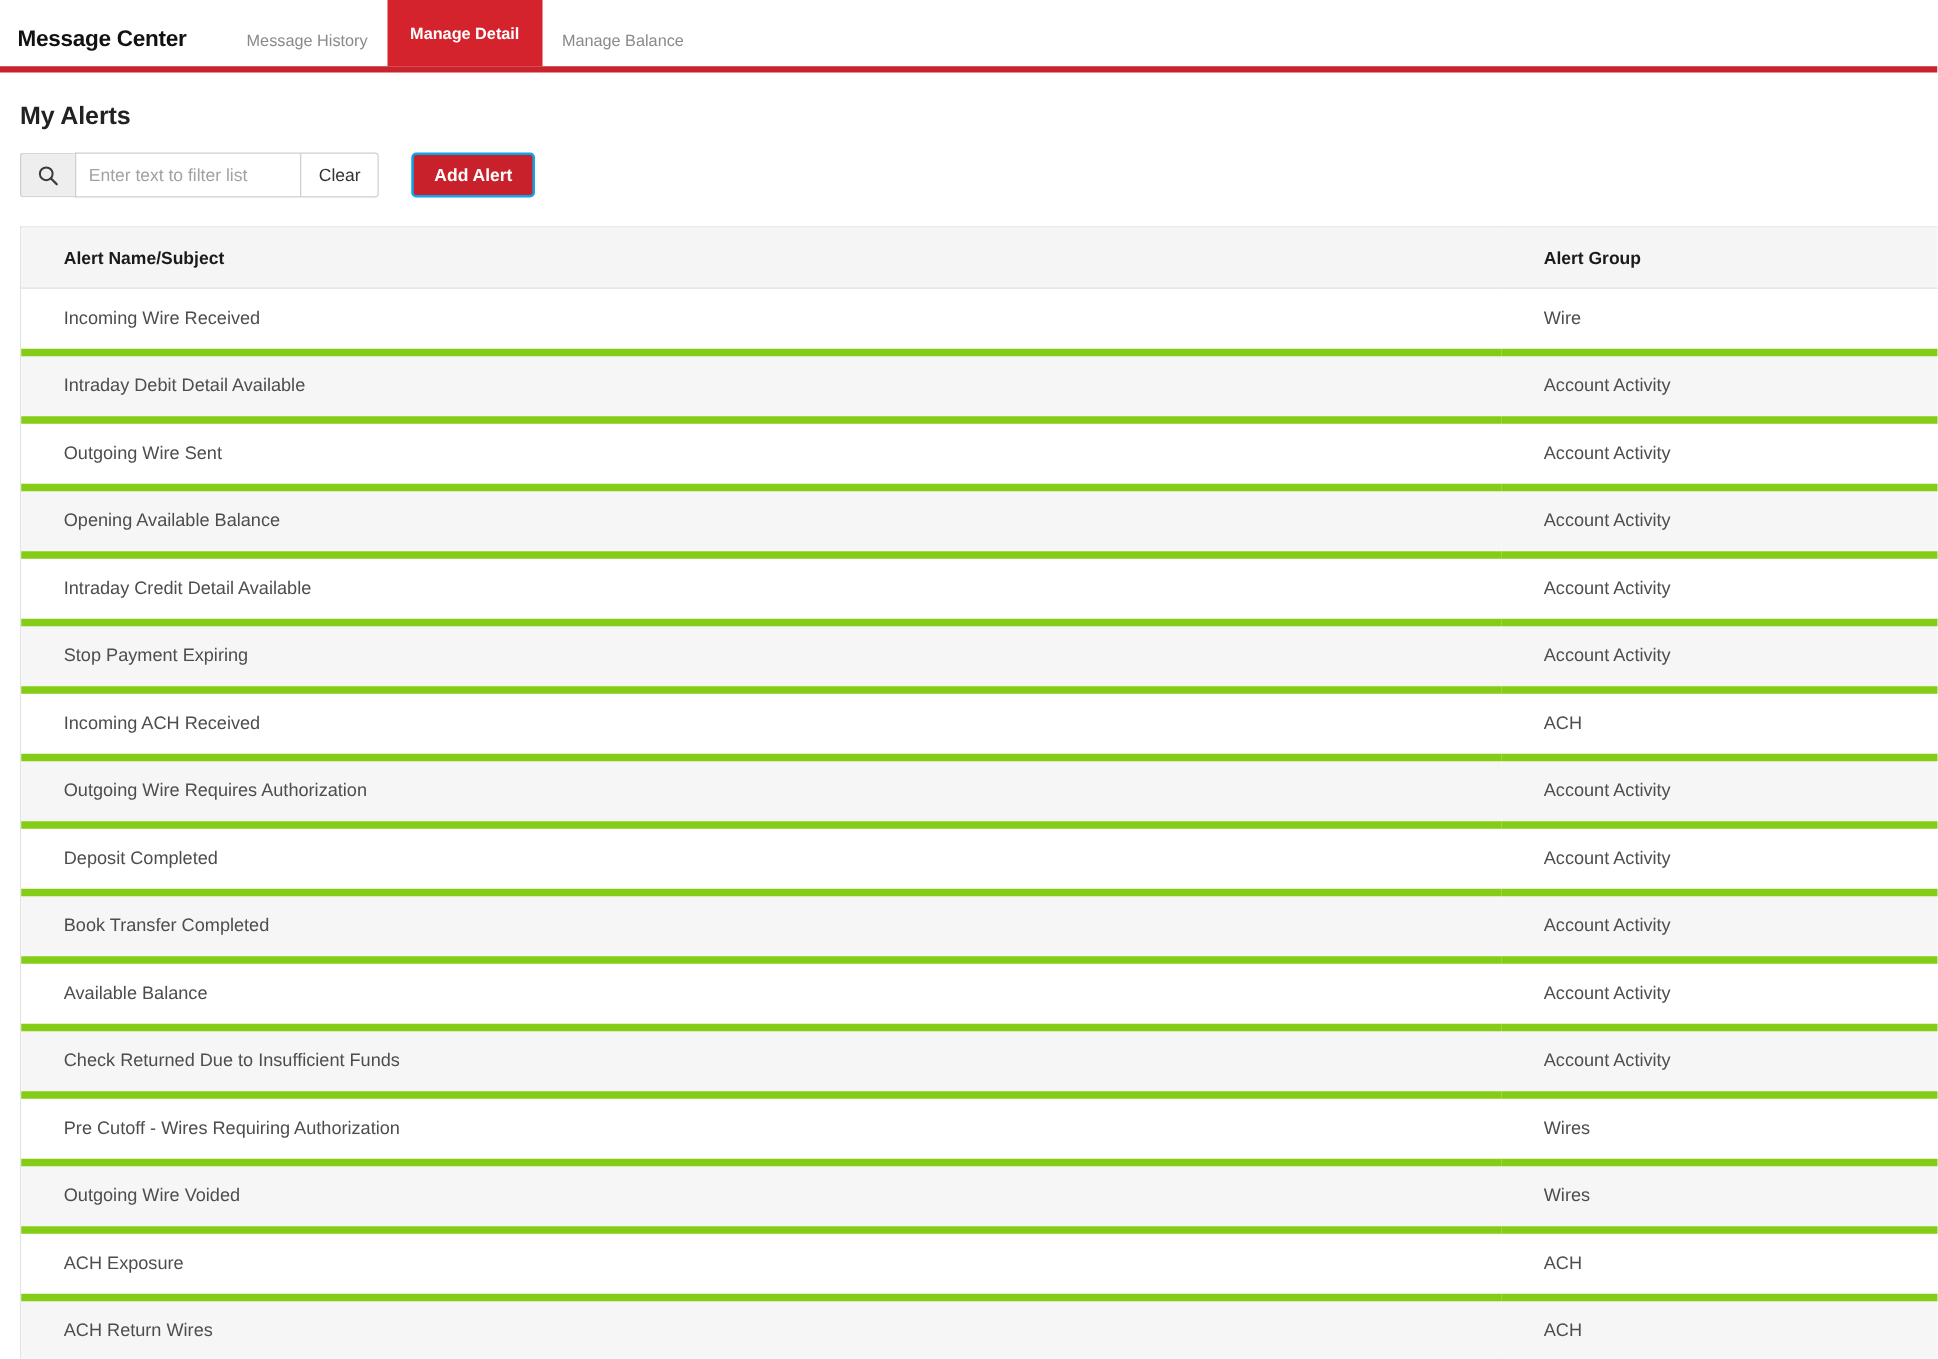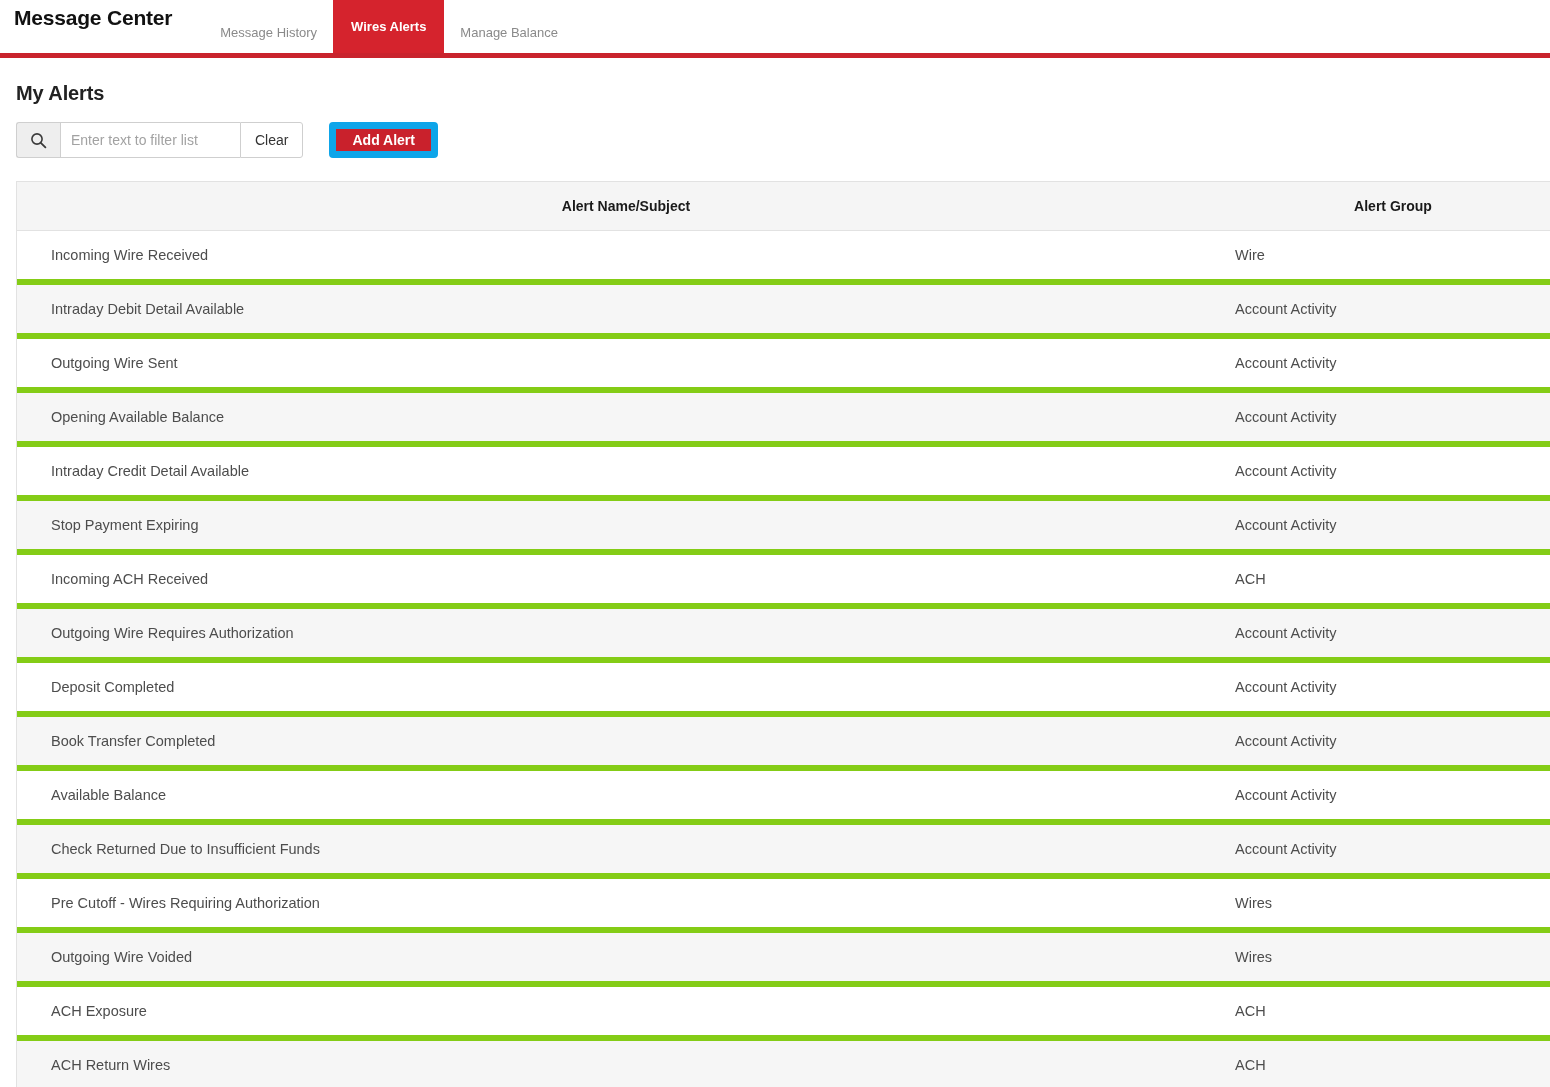--- a/index.html
+++ b/index.html
@@ -17,25 +17,25 @@
   .topnav {
     position: relative;
     height: 58px;
     background: #ffffff;
     border-bottom: 5px solid #c9232d;
     display: flex;
     align-items: flex-end;
     padding-left: 14px;
   }
   .brand {
-    font-size: 21px;
+    font-size: 18px;
     font-weight: bold;
     color: #111111;
     letter-spacing: -0.2px;
-    padding-bottom: 23px;
+    padding-bottom: 11px;
     margin-right: 32px;
     white-space: nowrap;
   }
   .tabs {
     display: flex;
     align-items: flex-end;
     height: 100%;
   }
   .tab {
     font-size: 13px;
@@ -113,21 +113,21 @@
     padding: 0 14px;
     cursor: pointer;
     font-family: inherit;
     white-space: nowrap;
   }
   .add-alert-btn {
     margin-left: 26px;
     height: 36px;
     background: #c9212c;
     color: #ffffff;
-    border: 7px solid #0ea5e9;
+    border: 2px solid #0ea5e9;
     border-radius: 4px;
     font-size: 14px;
     font-weight: bold;
     padding: 0 16px;
     cursor: pointer;
     font-family: inherit;
     white-space: nowrap;
   }
 
   
@@ -139,21 +139,21 @@
   table {
     width: 1534px;
     border-collapse: collapse;
     table-layout: fixed;
   }
   thead th {
     background: #f5f5f5;
     font-size: 14px;
     font-weight: bold;
     color: #1a1a1a;
-    text-align: center;
+    text-align: left;
     padding: 16px 0 16px 34px;
     border-bottom: 1px solid #e2e2e2;
   }
   th.col-name  { width: 1184px; }
   th.col-group { width: 350px; }
 
   tbody td {
     font-size: 14.5px;
     color: #4d4d4d;
     padding: 16px 0 16px 34px;
@@ -165,21 +165,21 @@
   tbody tr:nth-child(odd)  { background: #ffffff; }
   tbody tr:last-child td   { border-bottom: 1px solid #e2e2e2; }
 </style>
 </head>
 <body>
 
 <div class="topnav">
   <div class="brand">Message Center</div>
   <div class="tabs">
     <button class="tab">Message History</button>
-    <button class="tab active">Wires Alerts</button>
+    <button class="tab active">Manage Detail</button>
     <button class="tab">Manage Balance</button>
   </div>
 </div>
 
 <div class="page">
 
   <div class="page-title">My Alerts</div>
 
   <div class="toolbar">
     <div class="input-group">

